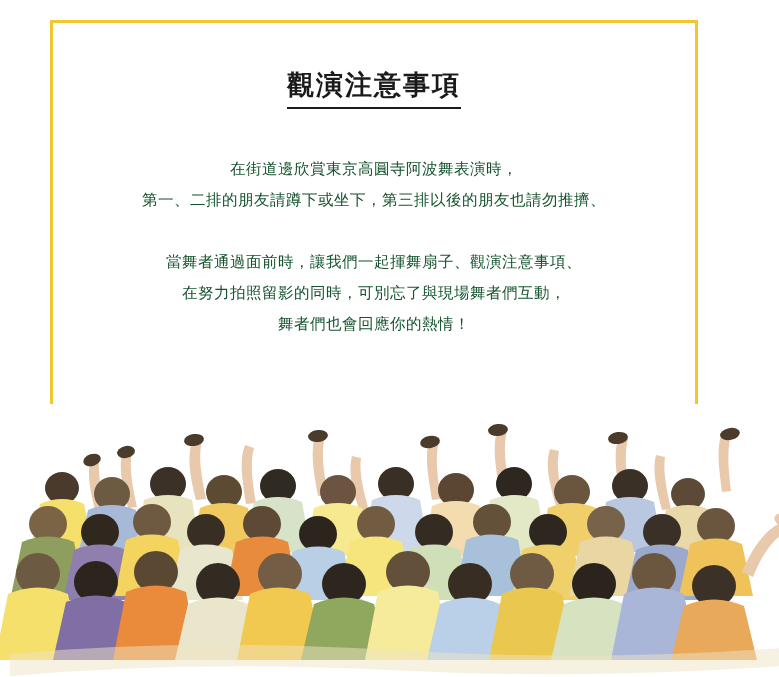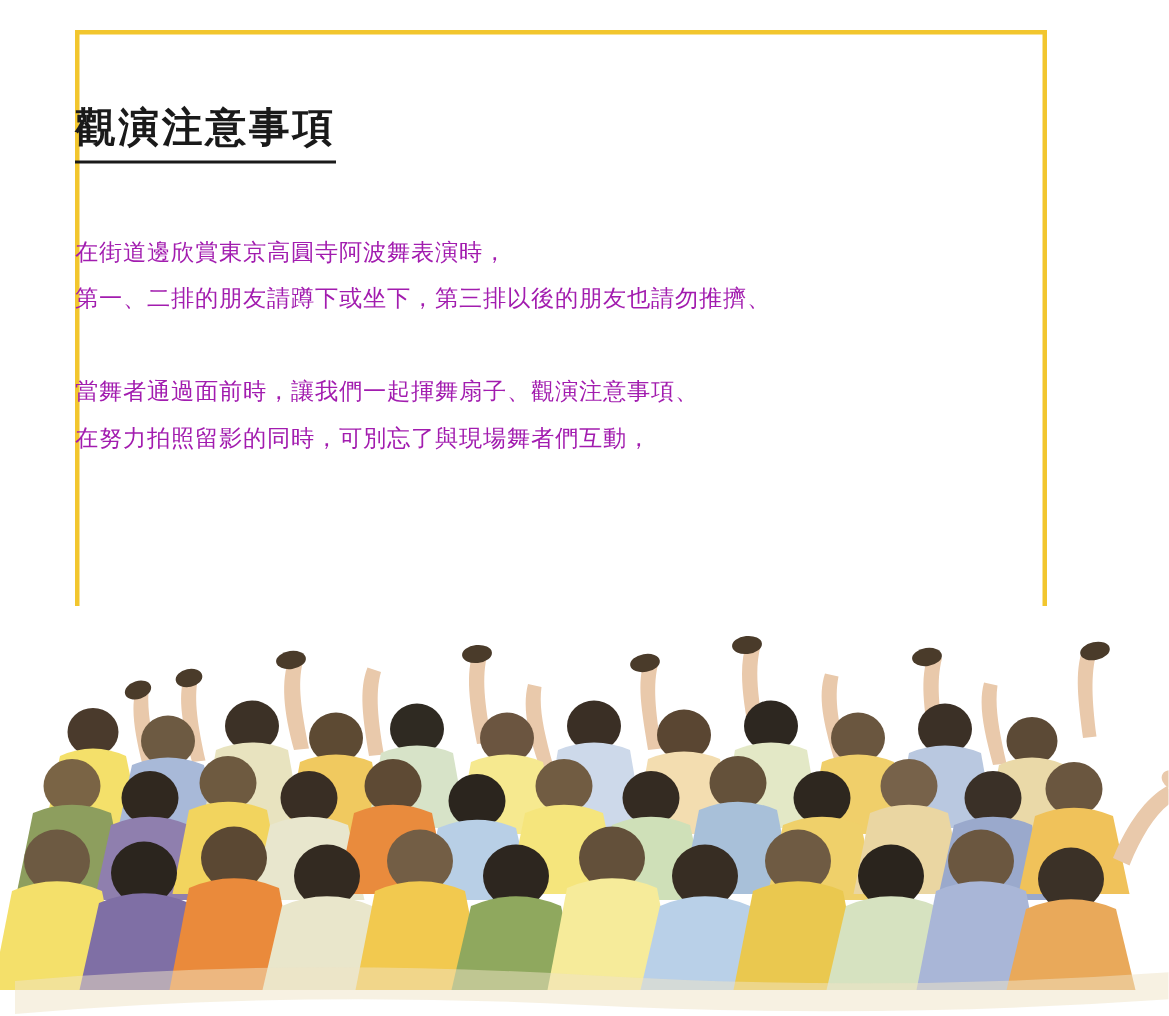--- a/index.html
+++ b/index.html
@@ -41,40 +41,41 @@
     height: 46px;
     background: #ffffff;
   }
 
   
   .content {
     position: absolute;
     left: 50px;
     top: 20px;
     width: 648px;
+    text-align: center;
   }
 
   .title {
     margin: 48px 0 0 0;
     font-size: 27px;
     font-weight: bold;
     letter-spacing: 2px;
     line-height: 1.3;
     color: #1a1a1a;
     display: inline-block;
     border-bottom: 2px solid #1a1a1a;
     padding-bottom: 4px;
   }
 
   .para {
     margin: 0;
     font-size: 15.5px;
     line-height: 31px;
     letter-spacing: 0.5px;
-    color: #a21caf;
+    color: #14532d;
   }
   .para.first { margin-top: 44px; }
   .para.second { margin-top: 31px; }
   .para p { margin: 0; }
 
   
   .illustration {
     position: absolute;
     left: 0;
     top: 396px;
@@ -95,20 +96,21 @@
     <h1 class="title">觀演注意事項</h1>
 
     <div class="para first">
       <p>在街道邊欣賞東京高圓寺阿波舞表演時，</p>
       <p>第一、二排的朋友請蹲下或坐下，第三排以後的朋友也請勿推擠、</p>
     </div>
 
     <div class="para second">
       <p>當舞者通過面前時，讓我們一起揮舞扇子、觀演注意事項、</p>
       <p>在努力拍照留影的同時，可別忘了與現場舞者們互動，</p>
+      <p>舞者們也會回應你的熱情！</p>
     </div>
   </div>
 
   <div class="illustration">
     <svg width="779" height="281" viewBox="0 0 779 281" xmlns="http://www.w3.org/2000/svg" aria-hidden="true">
       <defs>
         <g id="armA">
           <path d="M0,0 c-4,-22 -6,-40 -2,-56 l9,1 c-1,16 2,34 5,54 z"></path>
         </g>
       </defs>

